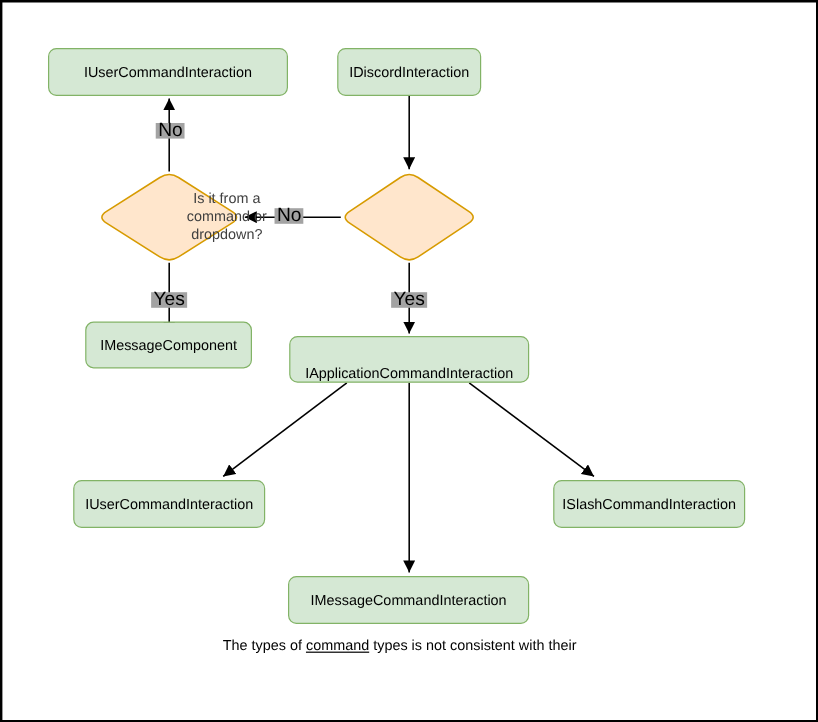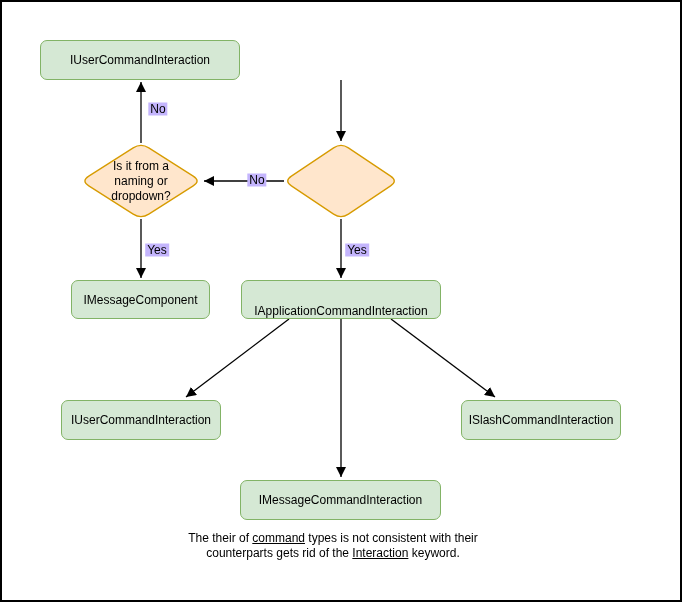--- a/index.html
+++ b/index.html
@@ -43,32 +43,32 @@
     font-size: 12px;
     color: #000000;
     text-align: center;
   }
   .decision-text {
     position: absolute;
     transform: translate(-50%, -50%);
     text-align: center;
     font-size: 12px;
     line-height: 15px;
-    color: #000000;
+    color: #404040;
     white-space: nowrap;
+    margin-left: 48px;
   }
   .edge-label {
     position: absolute;
     transform: translate(-50%, -50%);
-    background: #c4b5fd;
+    background: #a3a3a3;
     padding: 0 2px;
-    font-size: 12px;
+    font-size: 16px;
     color: #000000;
     line-height: 13px;
-    margin-left: 16px;
   }
   .caption {
     position: absolute;
     left: 133px;
     top: 531px;
     width: 400px;
     text-align: center;
     font-size: 12px;
     line-height: 15px;
     color: #000000;
@@ -98,22 +98,25 @@
     <line class="edge" x1="391" y1="319" x2="495" y2="397" marker-end="url(#arrowhead)"></line>
 
     <path class="diamond" d="M 133.2 147.9 Q 141 143 148.8 147.9 L 193.2 176.1 Q 201 181 193.2 185.9 L 148.8 214.1 Q 141 219 133.2 214.1 L 88.8 185.9 Q 81 181 88.8 176.1 Z"></path>
     <path class="diamond" d="M 333.6 147.9 Q 341 143 348.4 147.9 L 390.6 176.1 Q 398 181 390.6 185.9 L 348.4 214.1 Q 341 219 333.6 214.1 L 291.4 185.9 Q 284 181 291.4 176.1 Z"></path>
   </svg>
 
   <div class="node" style="left:40px; top:40px; width:200px; height:40px;">
     <span>IUserCommandInteraction</span>
   </div>
 
+  <div class="node" style="left:281px; top:40px; width:120px; height:40px;">
+    <span>IDiscordInteraction</span>
+  </div>
 
-  <div class="node" style="left:71px; top:280px; width:139px; height:39px;">
+  <div class="node" style="left:71px; top:268px; width:139px; height:39px;">
     <span>IMessageComponent</span>
   </div>
 
   <div class="node" style="left:241px; top:280px; width:200px; height:39px;align-items:flex-end;">
     <span>IApplicationCommandInteraction</span>
   </div>
 
   <div class="node" style="left:61px; top:400px; width:160px; height:40px;">
     <span>IUserCommandInteraction</span>
   </div>
@@ -121,28 +124,27 @@
   <div class="node" style="left:240px; top:480px; width:201px; height:40px;">
     <span>IMessageCommandInteraction</span>
   </div>
 
   <div class="node" style="left:461px; top:400px; width:160px; height:40px;">
     <span>ISlashCommandInteraction</span>
   </div>
 
   <div class="decision-text" style="left:141px; top:181px;">
     <div>Is it from a</div>
-    <div>naming or</div>
+    <div>command or</div>
     <div>dropdown?</div>
   </div>
 
 
   <div class="edge-label" style="left:142px; top:109px;">No</div>
   <div class="edge-label" style="left:241px; top:180px;">No</div>
   <div class="edge-label" style="left:141px; top:250px;">Yes</div>
   <div class="edge-label" style="left:341px; top:250px;">Yes</div>
 
   <div class="caption">
-    <div><span>The their of </span><span class="u">command</span><span> types is not consistent with their</span></div>
-    <div><span>counterparts gets rid of the </span><span class="u">Interaction</span><span> keyword.</span></div>
+    <div><span>The types of </span><span class="u">command</span><span> types is not consistent with their</span></div>
   </div>
 
 </div>
 
 </body></html>

